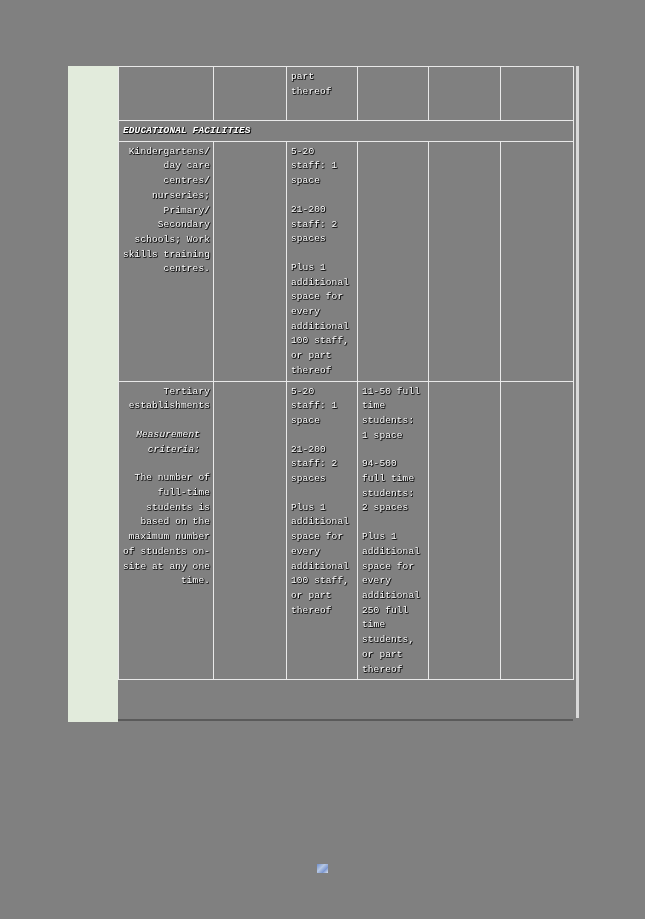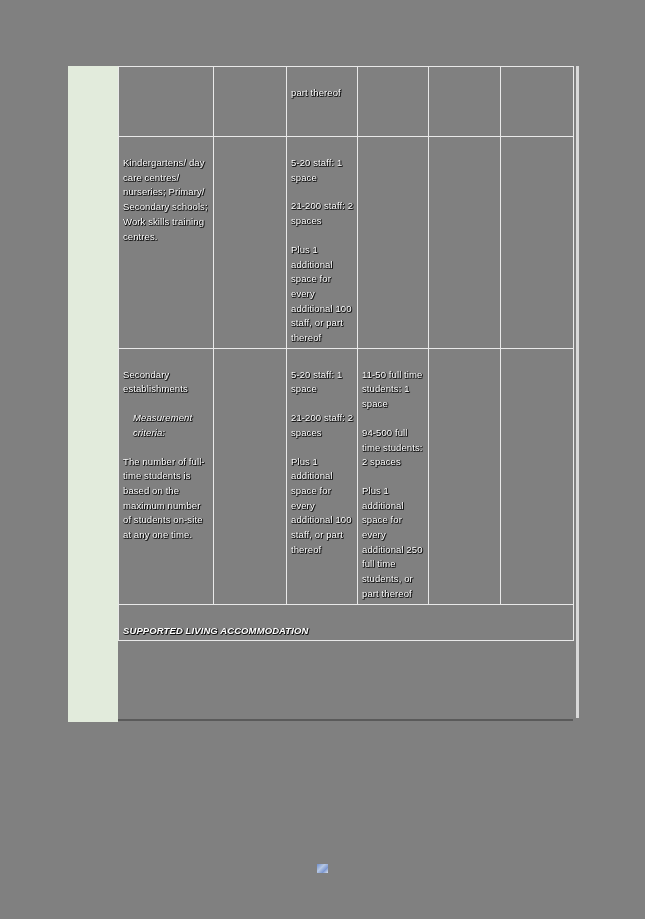--- a/index.html
+++ b/index.html
@@ -44,34 +44,35 @@
     top: 66px;
     width: 455px;
     border-collapse: collapse;
     table-layout: fixed;
     background: transparent;
   }
   #standards-table td {
     vertical-align: top;
     border: 1px solid #e9e9e9;
     background: #808080;
-    padding: 19px 3px 2px 4px;
+    padding: 3px 3px 2px 4px;
     font-size: 9.5px;
     line-height: 14.7px;
     color: #ffffff;
     text-shadow:
        1px  1px 0 #111111,
        1px  0   0 #2a2a2a,
        0    1px 0 #2a2a2a;
     letter-spacing: 0.1px;
     word-wrap: break-word;
+    font-family: Liberation Mono, monospace;
   }
 
   
-  .c1 { width: 95px; }
+  .c1 { width: 95px; text-align: right; }
   .c2 { width: 73px; }
   .c3 { width: 71px; }
   .c4 { width: 71px; }
   .c5 { width: 72px; }
   .c6 { width: 73px; }
 
   
   tr.row-partial td { height: 48px; }
   tr.row-heavy-rule td {
     border-bottom: 4px solid #101010;
@@ -139,58 +140,58 @@
       <td class="c2"></td>
       <td class="c3">
         <p class="cellpara">part
 thereof</p>
       </td>
       <td class="c4"></td>
       <td class="c5"></td>
       <td class="c6"></td>
     </tr>
 
+    <tr>
+      <td class="section-heading" colspan="6">EDUCATIONAL FACILITIES</td>
+    </tr>
 
     <tr>
       <td class="c1">
         <p class="cellpara">Kindergartens/ day care centres/ nurseries; Primary/ Secondary schools; Work skills training centres.</p>
       </td>
       <td class="c2"></td>
       <td class="c3">
         <p class="cellpara">5-20 staff: 1 space</p>
         <p class="cellpara">21-200 staff: 2 spaces</p>
         <p class="cellpara">Plus 1 additional space for every additional 100 staff, or part thereof</p>
       </td>
       <td class="c4"></td>
       <td class="c5"></td>
       <td class="c6"></td>
     </tr>
 
     <tr>
       <td class="c1">
-        <p class="cellpara">Secondary establishments</p>
+        <p class="cellpara">Tertiary establishments</p>
         <p class="cellpara crit-label">Measurement criteria:</p>
         <p class="cellpara">The number of full-time students is based on the maximum number of students on-site at any one time.</p>
       </td>
       <td class="c2"></td>
       <td class="c3">
         <p class="cellpara">5-20 staff: 1 space</p>
         <p class="cellpara">21-200 staff: 2 spaces</p>
         <p class="cellpara">Plus 1 additional space for every additional 100 staff, or part thereof</p>
       </td>
       <td class="c4">
         <p class="cellpara">11-50 full time students: 1 space</p>
         <p class="cellpara">94-500 full time students: 2 spaces</p>
         <p class="cellpara">Plus 1 additional space for every additional 250 full time students, or part thereof</p>
       </td>
       <td class="c5"></td>
       <td class="c6"></td>
     </tr>
 
-    <tr>
-      <td class="section-heading" colspan="6">SUPPORTED LIVING ACCOMMODATION</td>
-    </tr>
 
   </tbody>
 </table>
 
 <div id="table-bottom-rule"></div>
 <div id="footer-artifact"></div>
 
 </body></html>

